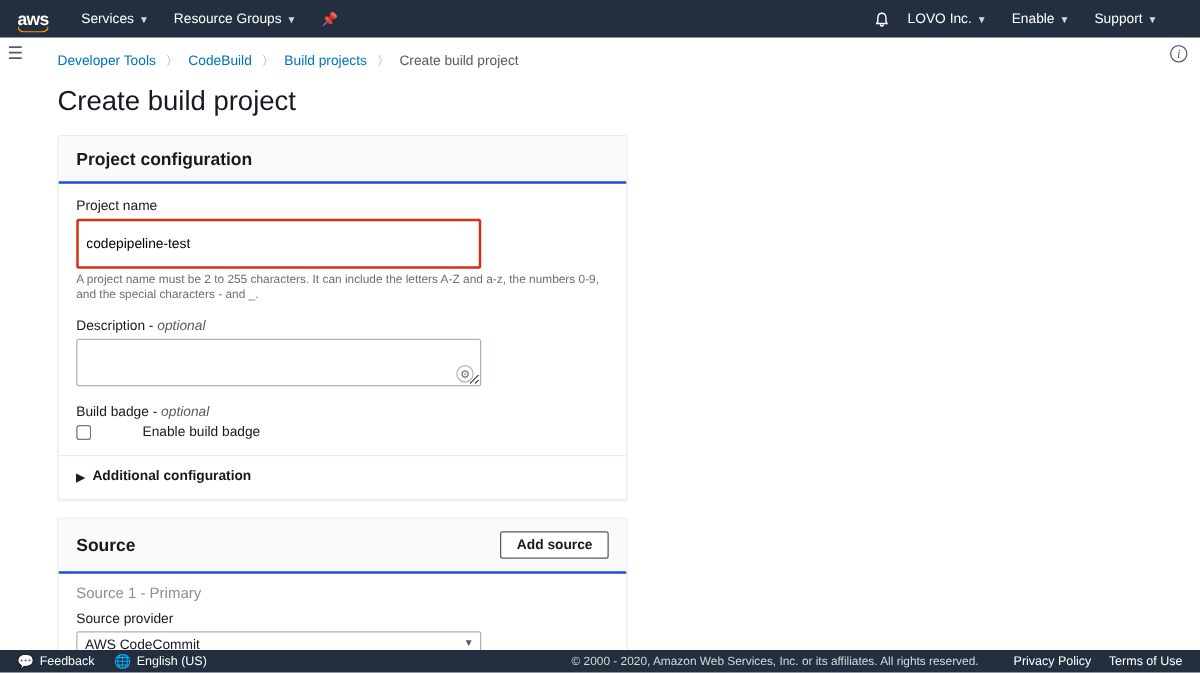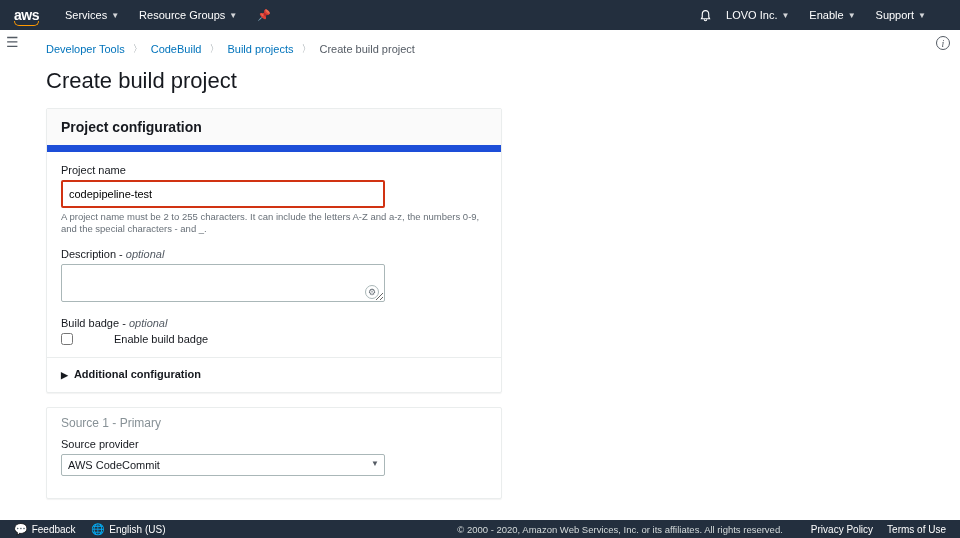--- a/index.html
+++ b/index.html
@@ -24,29 +24,29 @@
 
 
 .breadcrumb { display: flex; align-items: center; font-size: 11px; color: #0073bb; margin-top: 8px; }
 .breadcrumb .crumb { cursor: pointer; }
 .breadcrumb .crumb.current { color: #545b64; cursor: default; }
 .breadcrumb .sep { margin: 0 8px; color: #879196; font-size: 10px; }
 
 h1.page-title { font-size: 22px; font-weight: 400; margin-top: 12px; margin-bottom: 14px; }
 
 .panel { border: 1px solid #eaeded; border-radius: 2px; margin-bottom: 14px; width: 456px; box-shadow: 0 1px 1px rgba(0,0,0,0.05); }
-.panel-header { padding: 10px 14px; border-bottom: 7px solid #1d4ed8; display: flex; align-items: center; justify-content: space-between; background: #fafafa; }
+.panel-header { padding: 10px 14px; border-bottom: 2px solid #1d4ed8; display: flex; align-items: center; justify-content: space-between; background: #fafafa; }
 .panel-header h2 { font-size: 14px; font-weight: 700; }
 .panel-body { padding: 12px 14px 10px 14px; }
 
 .field-label { font-size: 11px; font-weight: 400; margin-bottom: 4px; display: block; }
 .optional { font-style: italic; color: #545b64; }
 .help-text { font-size: 9.5px; color: #687078; margin-top: 3px; line-height: 1.3; }
 
-.text-input { width: 324px; height: 28px; border: 1px solid #aab7b8; border-radius: 2px; padding: 0 6px; font-size: 11px; background: #fff; }
+.text-input { width: 324px; height: 40px; border: 1px solid #aab7b8; border-radius: 2px; padding: 0 6px; font-size: 11px; background: #fff; }
 .text-input.highlight { border: 2px solid #d13212; width: 324px; }
 .textarea-wrap { position: relative; width: 324px; }
 textarea.text-area { width: 324px; height: 38px; border: 1px solid #aab7b8; border-radius: 2px; padding: 4px 6px; font-size: 11px; resize: both; }
 .gear-badge { position: absolute; right: 6px; bottom: 6px; width: 14px; height: 14px; border: 1px solid #aab7b8; border-radius: 50%; display: flex; align-items: center; justify-content: center; font-size: 9px; color: #687078; }
 
 .checkbox-row { display: flex; align-items: center; font-size: 11px; margin-top: 4px; gap: 35px; }
 .checkbox-row input { margin-right: 6px; width: 12px; height: 12px; }
 
 .expander { display: flex; align-items: flex-start; font-size: 11px; font-weight: 700; cursor: pointer; margin-top: 4px; }
 .expander .tri { margin-right: 6px; font-size: 9px; line-height: 14px; }
@@ -156,20 +156,24 @@
       <hr class="hr-light">
 
       <div class="expander">
         <span class="tri">▶</span>
         <span>Additional configuration</span>
       </div>
     </div>
   </div>
 
   <div class="panel">
+    <div class="panel-header">
+      <h2>Source</h2>
+      <button class="btn">Add source</button>
+    </div>
     <div class="subsection-label">Source 1 - Primary</div>
     <div class="panel-body" style="padding-top:4px;">
       <label class="field-label">Source provider</label>
       <div class="select-wrap">
         <div class="select">
           <span>AWS CodeCommit</span>
         </div>
         <span class="select-caret">▼</span>
       </div>
 

